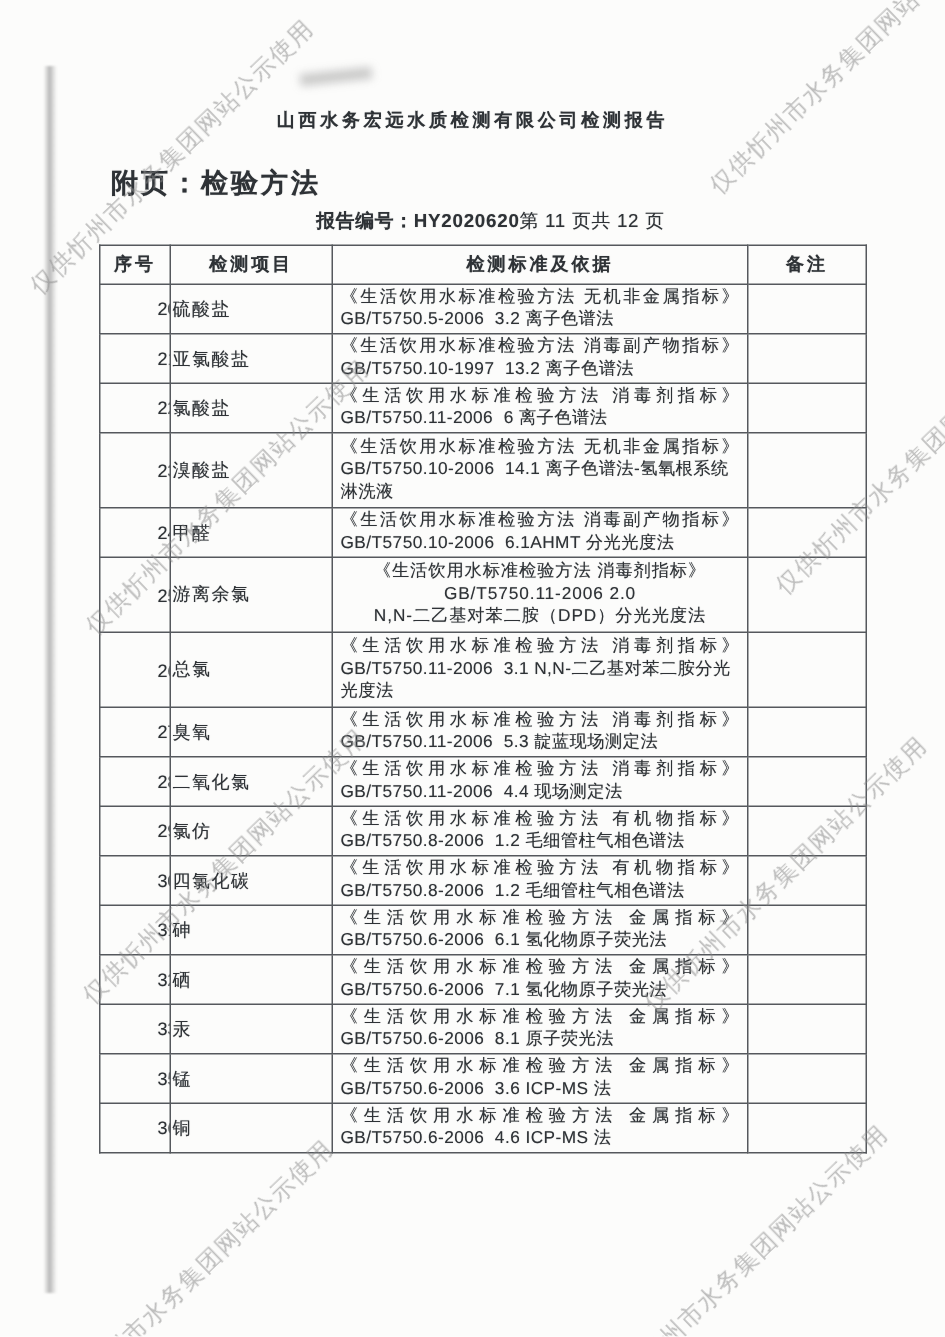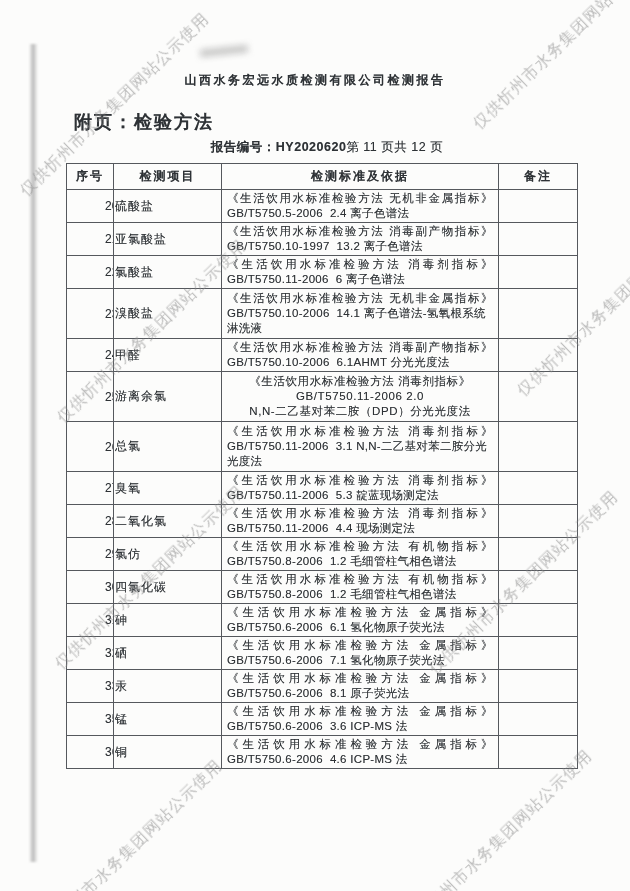--- a/index.html
+++ b/index.html
@@ -98,21 +98,21 @@
         <th>检测标准及依据</th>
         <th>备注</th>
       </tr>
     </thead>
     <tbody id="rows">
         <tr class="h2">
           <td class="c-no">20</td>
           <td class="c-item">硫酸盐</td>
           <td class="c-std">
             <div class="std-t">《生活饮用水标准检验方法 无机非金属指标》</div>
-            <div class="std-l">GB/T5750.5-2006  2.4 离子色谱法</div>
+            <div class="std-l">GB/T5750.5-2006  3.2 离子色谱法</div>
           </td>
           <td class="c-rem"></td>
         </tr>
         <tr class="h2">
           <td class="c-no">21</td>
           <td class="c-item">亚氯酸盐</td>
           <td class="c-std">
             <div class="std-t">《生活饮用水标准检验方法 消毒副产物指标》</div>
             <div class="std-l">GB/T5750.10-1997  13.2 离子色谱法</div>
           </td>

